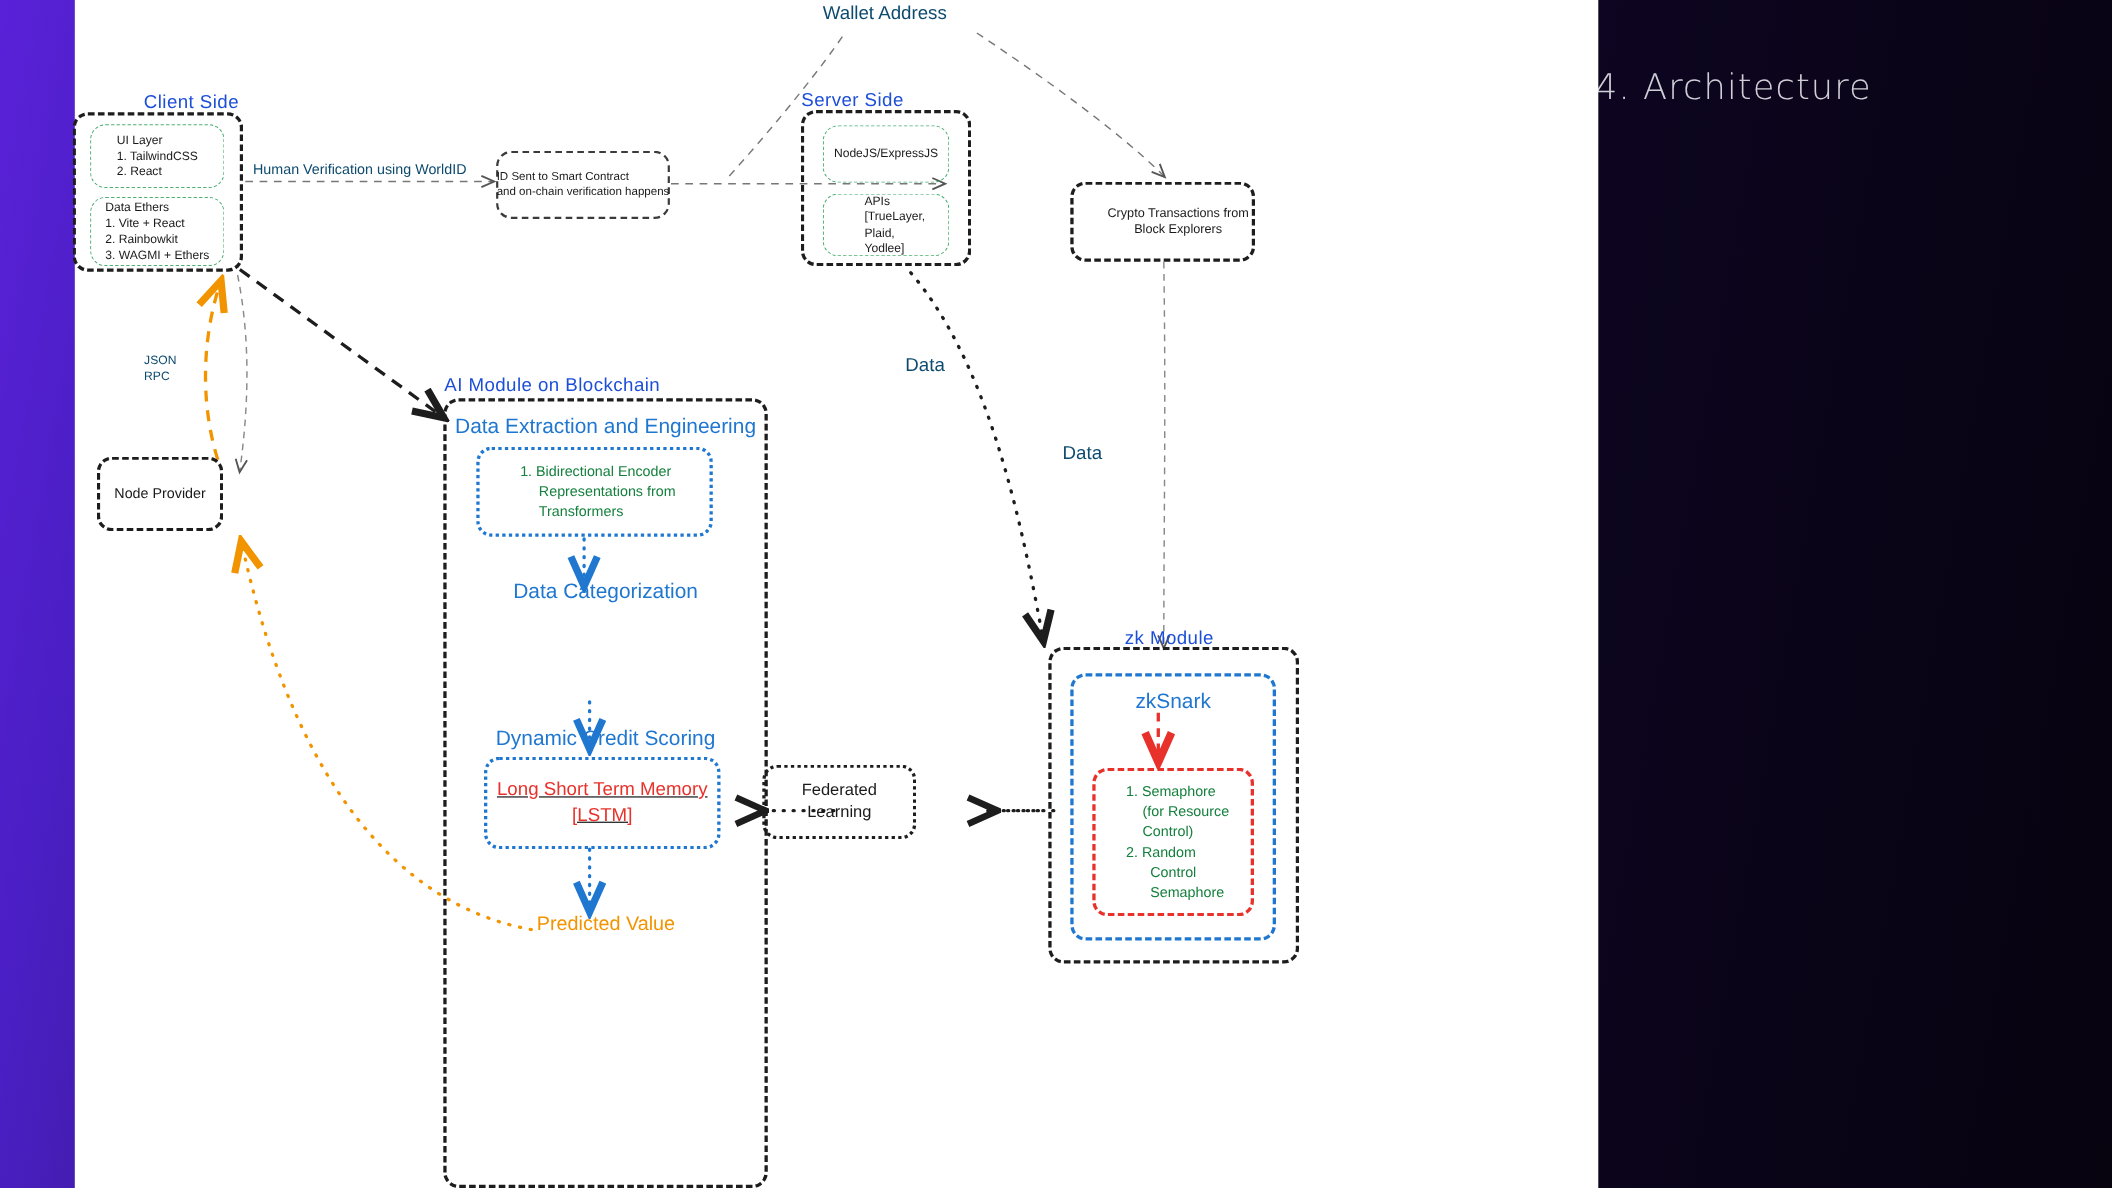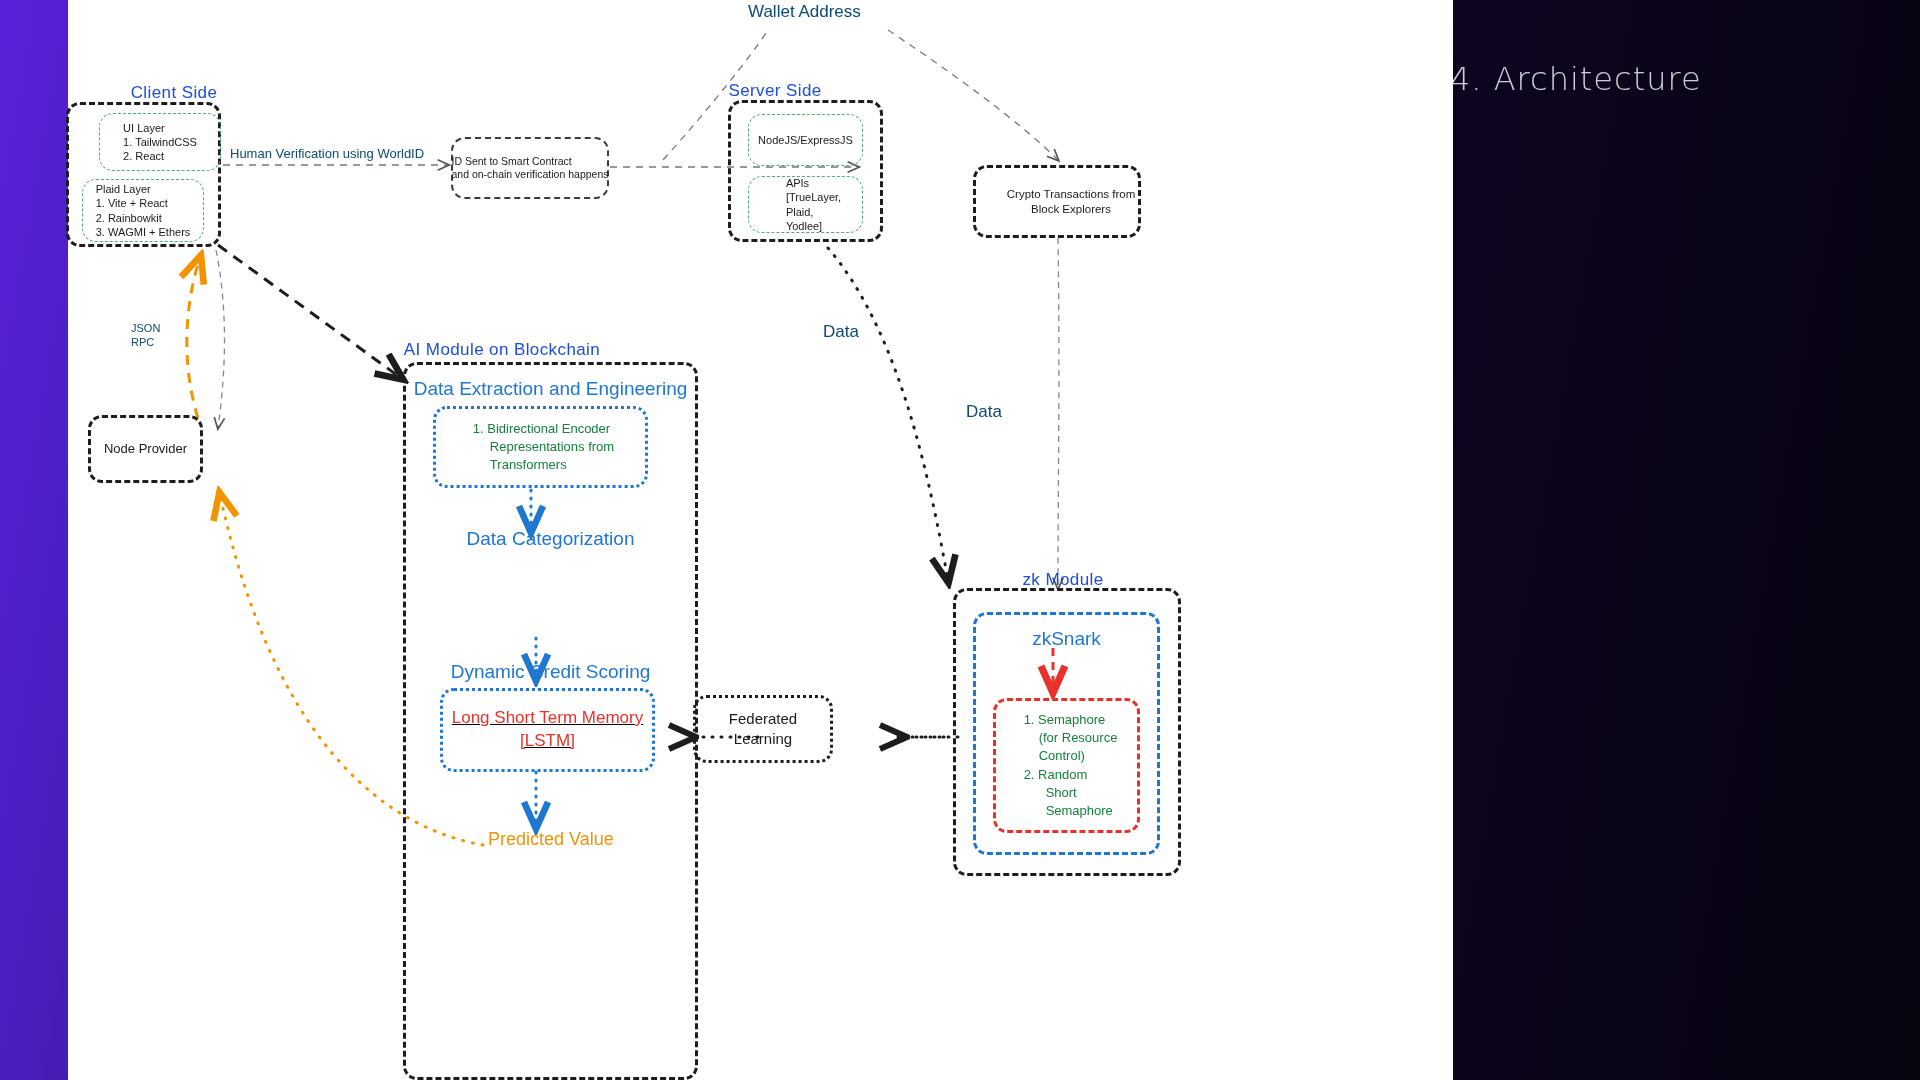--- a/index.html
+++ b/index.html
@@ -148,31 +148,31 @@
       <path d="M890,737 L836,737" fill="none" stroke="#1d1d1d" stroke-width="3" stroke-dasharray="1 8" stroke-linecap="round" marker-end="url(#ah-dotl)"></path>
 
       <path d="M985,648 L985,690" fill="none" stroke="#e8312a" stroke-width="3" stroke-dasharray="8 6" marker-end="url(#ah-red)"></path>
 
       <path d="M415,845 C330,830 210,760 152,495" fill="none" stroke="#f29400" stroke-width="3" stroke-dasharray="1 9" stroke-linecap="round" marker-end="url(#ah-org)"></path>
     </svg>
 
     <div class="grp-title" style="left:36px; top:83px; width:140px;">Client Side</div>
     <div class="node b-black" style="left:-2px; top:102px; width:155px; height:145px;"></div>
 
-    <div class="node b-green" style="left:14px; top:113px; width:122px; height:58px;margin-left:17px;">
+    <div class="node b-green" style="left:14px; top:113px; width:122px; height:58px;">
       <div class="txt-sm lines">
         <div>UI Layer</div>
         <div>1. TailwindCSS</div>
         <div>2. React</div>
       </div>
     </div>
 
     <div class="node b-green" style="left:14px; top:179px; width:122px; height:63px;">
       <div class="txt-sm lines">
-        <div>Plaid Layer</div>
+        <div>Data Ethers</div>
         <div>1. Vite + React</div>
         <div>2. Rainbowkit</div>
         <div>3. WAGMI + Ethers</div>
       </div>
     </div>
 
     <div class="node b-black" style="left:20px; top:415px; width:115px; height:68px;">
       <div class="txt-md">Node Provider</div>
     </div>
 
@@ -246,21 +246,21 @@
     <div class="node b-blue-da" style="left:905px; top:612px; width:187px; height:243px;"></div>
 
     <div class="sec-title" style="left:905px; top:628px; width:187px;">zkSnark</div>
 
     <div class="node b-red-d" style="left:925px; top:698px; width:147px; height:135px;">
       <div class="txt-red-sm lines" style="padding-left:8px;">
         <div>1. Semaphore</div>
         <div style="padding-left:15px;">(for Resource</div>
         <div style="padding-left:15px;">Control)</div>
         <div>2. Random</div>
-        <div style="padding-left:22px;">Short</div>
+        <div style="padding-left:22px;">Control</div>
         <div style="padding-left:22px;">Semaphore</div>
       </div>
     </div>
 
     <div class="edge-label big" style="left:680px; top:2px;">Wallet Address</div>
 
     <div class="edge-label" style="left:162px; top:146px;">Human Verification using WorldID</div>
 
     <div class="edge-label tiny" style="left:63px; top:322px;">JSON
 RPC</div>

